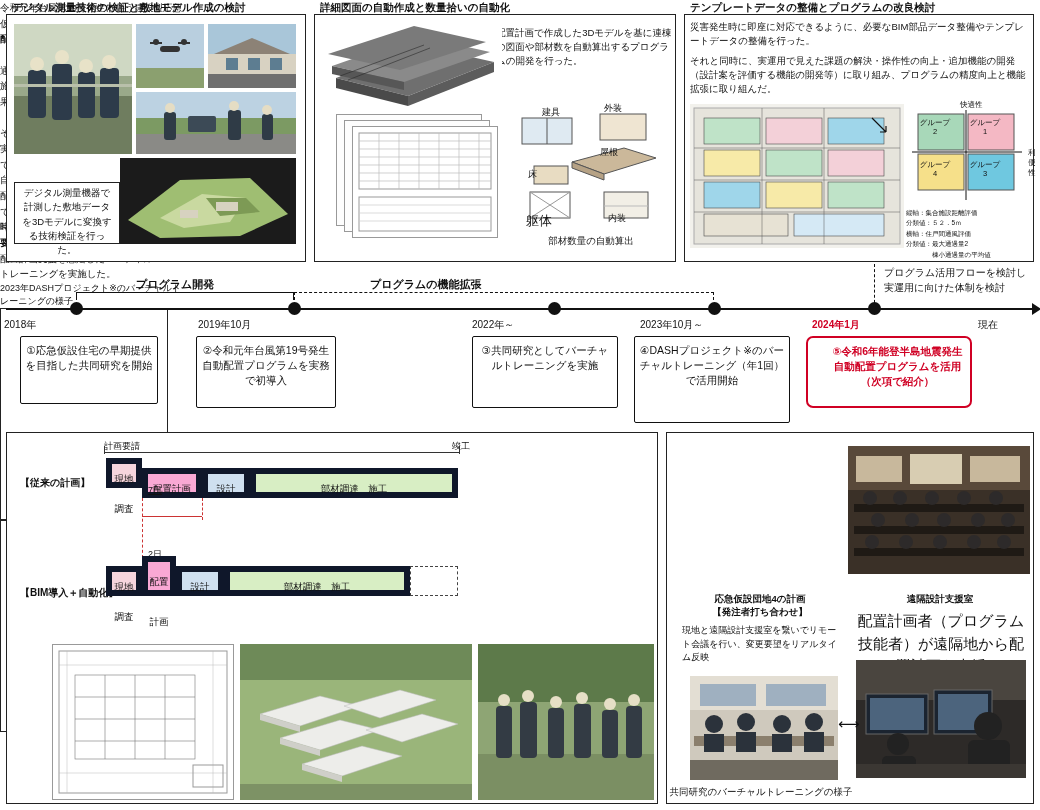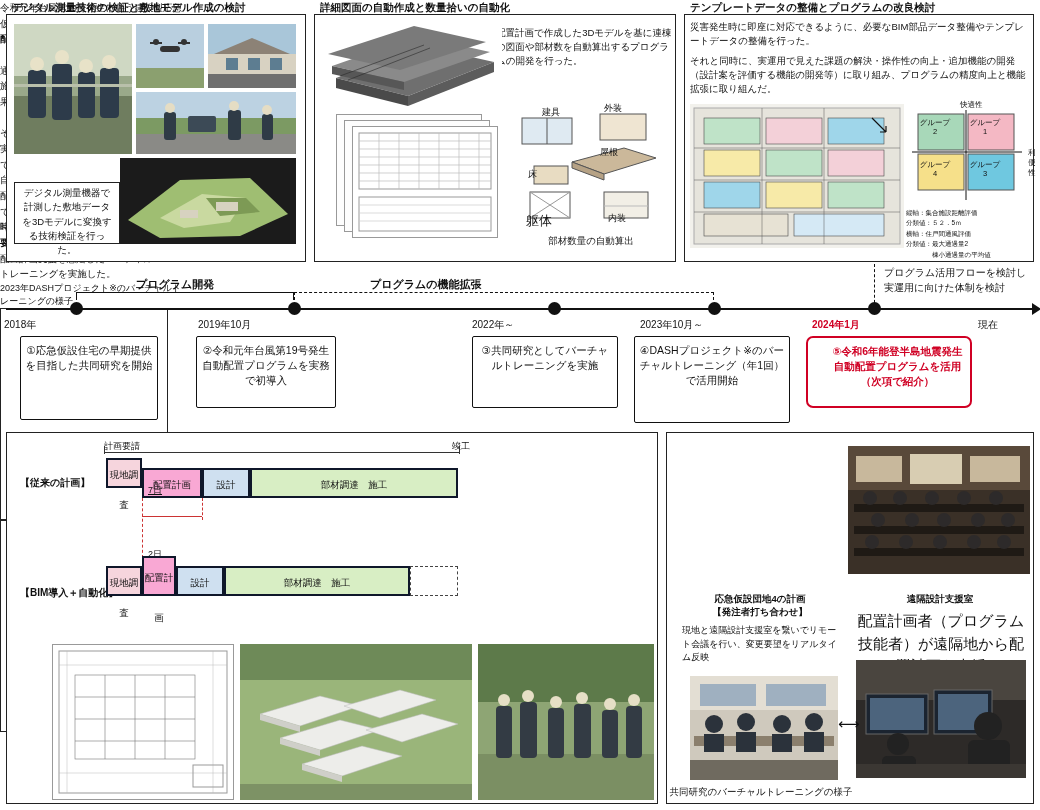--- a/index.html
+++ b/index.html
@@ -145,21 +145,21 @@
   #panel5 { left: 666px; top: 432px; width: 368px; height: 372px; }
 
   
   .gantt-label {
     position: absolute; font-size: 10px; font-weight: bold; white-space: nowrap;
   }
   .gantt-head {
     position: absolute; font-size: 9px; white-space: nowrap;
   }
   .gbar {
-    position: absolute; height: 30px; border: 2px solid #0f172a;
+    position: absolute; height: 30px; border: 6px solid #0f172a;
     font-size: 9.5px; line-height: 30px; text-align: center;
   }
   .gbar.pink { background: #f6d5dd; }
   .gbar.white { background: #f9a8d4; }
   .gbar.blue { background: #cfe0f0; }
   .gbar.green { background: #d8eec4; }
   .gbar.dashed { background: #fff; border: 1px dashed #444; }
   .gvline { position: absolute; border-left: 1px dashed #c33; }
   .gtext { position: absolute; font-size: 9px; }
 
@@ -426,21 +426,21 @@
 <div class="tl-dot" style="left:548px;"></div>
 <div class="tl-dot" style="left:708px;"></div>
 <div class="tl-dot" style="left:868px;"></div>
 
 <div class="tl-date" style="left:4px;">2018年</div>
 <div class="tl-date" style="left:198px;">2019年10月</div>
 <div class="tl-date" style="left:472px;">2022年～</div>
 <div class="tl-date" style="left:640px;">2023年10月～</div>
 <div class="tl-date red" style="left:812px;">2024年1月</div>
 
-<div class="tl-box" style="left:20px; top:336px; width:138px; height:84px;">
+<div class="tl-box" style="left:20px; top:336px; width:138px; height:68px;">
   <span>①</span><span>応急仮設住宅の早期提供を目指した共同研究を開始</span>
 </div>
 <div class="tl-box" style="left:196px; top:336px; width:140px; height:72px;">
   <span>②</span><span>令和元年台風第19号発生自動配置プログラムを実務で初導入</span>
 </div>
 <div class="tl-box" style="left:472px; top:336px; width:146px; height:72px;">
   <span>③</span><span>共同研究としてバーチャルトレーニングを実施</span>
 </div>
 <div class="tl-box" style="left:634px; top:336px; width:156px; height:87px;">
   <span>④</span><span>DASHプロジェクト※のバーチャルトレーニング（年1回）で活用開始</span>

